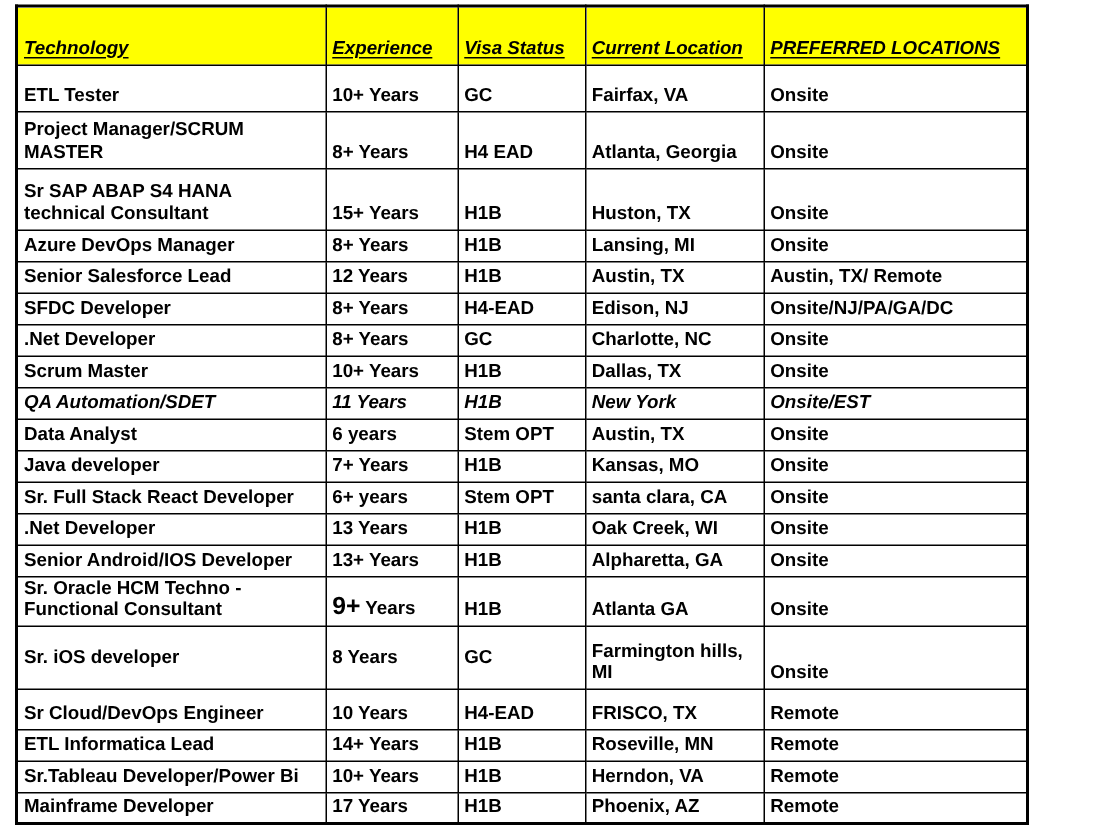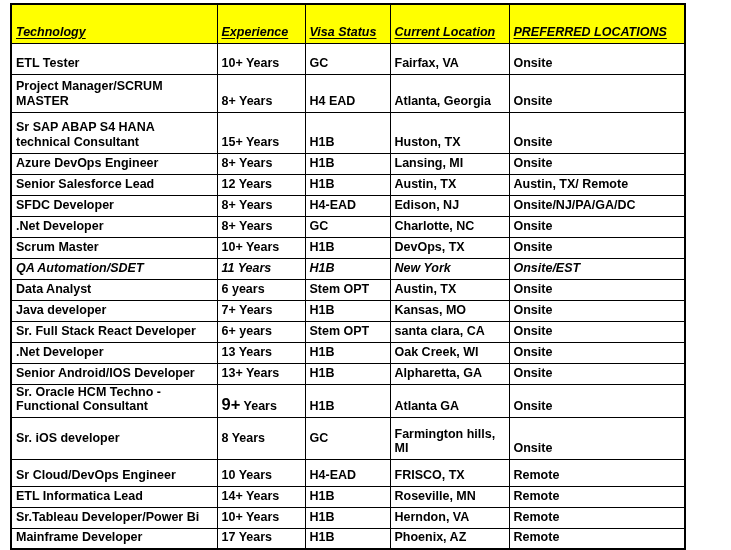--- a/index.html
+++ b/index.html
@@ -65,21 +65,21 @@
   </tr>
         <tr style="height: 41px;">
     <td>Sr SAP ABAP S4 HANA
 technical Consultant</td>
     <td>15+ Years</td>
     <td>H1B</td>
     <td>Huston, TX</td>
     <td>Onsite</td>
   </tr>
         <tr style="height: 21px;">
-    <td>Azure DevOps Engineer</td>
+    <td>Azure DevOps Manager</td>
     <td>8+ Years</td>
     <td>H1B</td>
     <td>Lansing, MI</td>
     <td>Onsite</td>
   </tr>
         <tr style="height: 21px;">
     <td>Senior Salesforce Lead</td>
     <td>12 Years</td>
     <td>H1B</td>
     <td>Austin, TX</td>
@@ -96,21 +96,21 @@
     <td>.Net Developer</td>
     <td>8+ Years</td>
     <td>GC</td>
     <td>Charlotte, NC</td>
     <td>Onsite</td>
   </tr>
         <tr style="height: 21px;">
     <td>Scrum Master</td>
     <td>10+ Years</td>
     <td>H1B</td>
-    <td>DevOps, TX</td>
+    <td>Dallas, TX</td>
     <td>Onsite</td>
   </tr>
         <tr style="height: 21px; font-style: italic;">
     <td>QA Automation/SDET</td>
     <td>11 Years</td>
     <td>H1B</td>
     <td>New York</td>
     <td>Onsite/EST</td>
   </tr>
         <tr style="height: 21px;">

